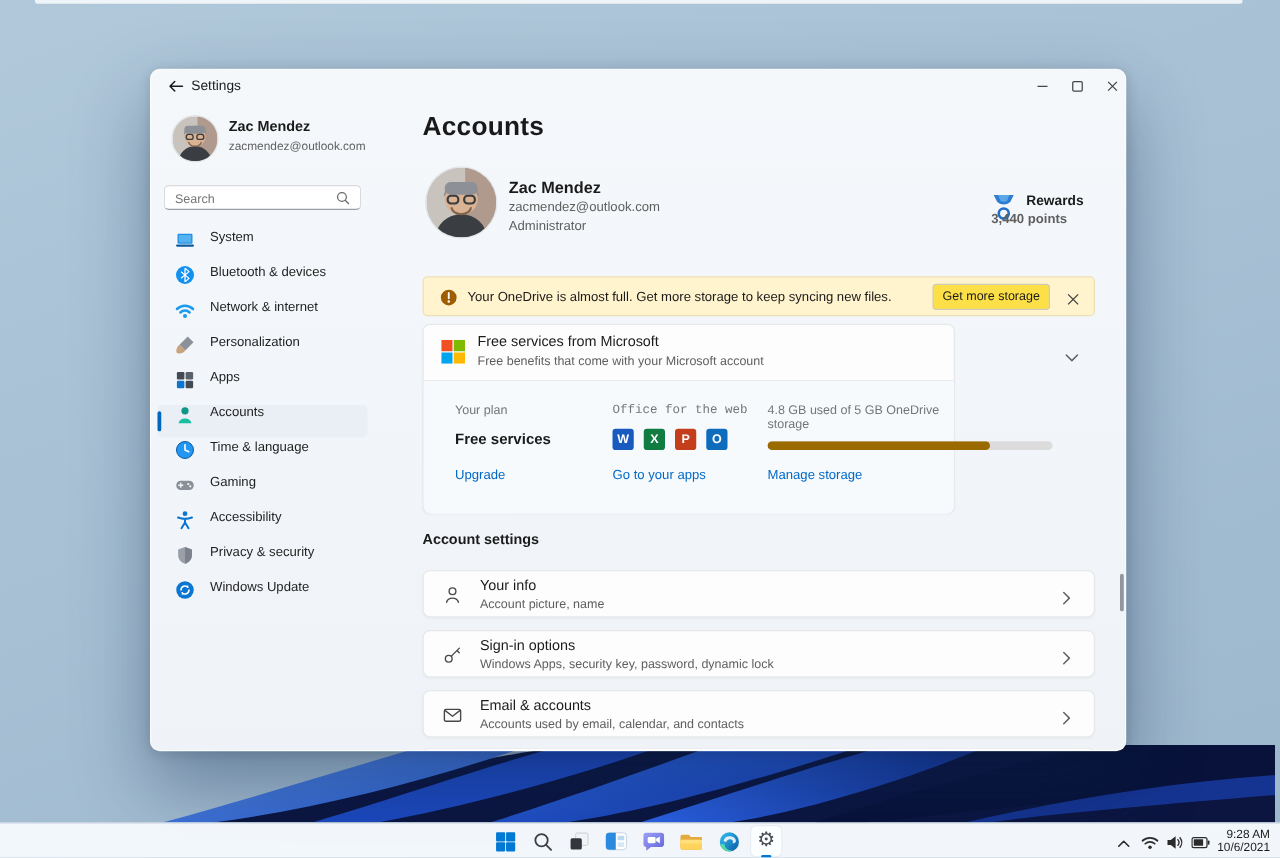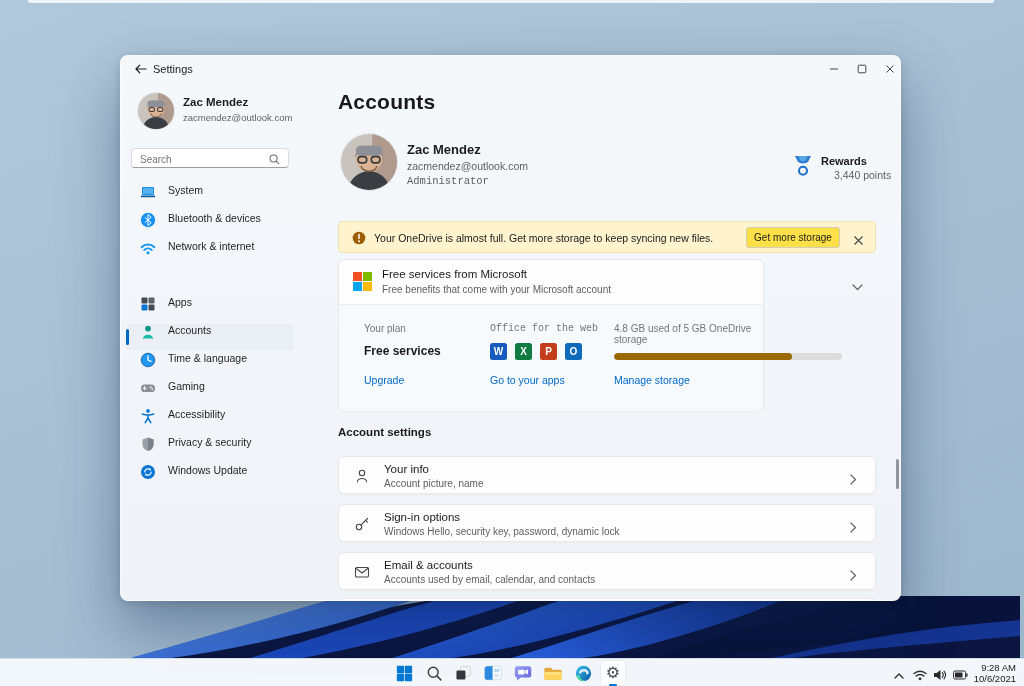--- a/index.html
+++ b/index.html
@@ -195,20 +195,29 @@
     <div class="abs nav-item" style="top:184px">
       <span class="nav-icon">
           <svg width="16" height="16" viewBox="0 0 16 16">
             <path d="M1.6,7.2 a9,9 0 0 1 12.8,0" stroke="#1a9bf0" stroke-width="2" fill="none" stroke-linecap="round"></path>
             <path d="M4.3,10 a5.3,5.3 0 0 1 7.4,0" stroke="#1a9bf0" stroke-width="2" fill="none" stroke-linecap="round"></path>
             <circle cx="8" cy="12.8" r="1.6" fill="#1a9bf0"></circle>
           </svg>
         </span>
       <span class="nav-label">Network &amp; internet</span>
     </div>
+    <div class="abs nav-item" style="top:212px">
+      <span class="nav-icon">
+          <svg width="16" height="16" viewBox="0 0 16 16">
+            <path d="M10.2,1.2 L14.8,5.8 L8.2,12.4 L3.6,7.8 Z" fill="#8d9199"></path>
+            <path d="M3.6,7.8 L8.2,12.4 C7,14.6 3.4,15.4 1.6,14.4 C.6,13.8 .8,10 3.6,7.8 Z" fill="#c9a27e"></path>
+          </svg>
+        </span>
+      <span class="nav-label">Personalization</span>
+    </div>
     <div class="abs nav-item" style="top:240px">
       <span class="nav-icon">
           <svg width="16" height="16" viewBox="0 0 16 16">
             <rect x="1.5" y="1.5" width="6" height="6" rx="1" fill="#434a54"></rect>
             <rect x="8.5" y="1.5" width="6" height="6" rx="1" fill="#5a616b"></rect>
             <rect x="8.5" y="8.5" width="6" height="6" rx="1" fill="#434a54"></rect>
             <rect x="1.5" y="8.5" width="6" height="6" rx="1" fill="#0b76d1"></rect>
           </svg>
         </span>
       <span class="nav-label">Apps</span>
@@ -285,31 +294,31 @@
         <path d="M9,15 a9,7.5 0 0 1 18,0 l-1,-1 a8,6 0 0 0 -16,0 Z" fill="#8d9096"></path>
         <rect x="9.5" y="7.5" width="17" height="6.5" rx="3" fill="#8d9096"></rect>
         <path d="M5,36 a13,12 0 0 1 26,0 Z" fill="#3a3d42"></path>
         <path d="M13,20.5 a5,3.5 0 0 0 10,0" fill="none" stroke="#7d6248" stroke-width="1"></path>
         <rect x="11" y="14.5" width="5.5" height="4" rx="1.8" fill="none" stroke="#3c3c3c" stroke-width="1.1"></rect>
         <rect x="19.5" y="14.5" width="5.5" height="4" rx="1.8" fill="none" stroke="#3c3c3c" stroke-width="1.1"></rect>
       </svg>
     </span>
     <span class="abs prof-name" style="left:86px;">Zac Mendez</span>
     <span class="abs prof-email" style="left:86px;">zacmendez@outlook.com</span>
-    <span class="abs prof-role" style="left:86px;font-family:Liberation Mono, monospace;">Administrator</span>
+    <span class="abs prof-role" style="left:86px;">Administrator</span>
 
     <span class="abs rewards-icon" style="left:472px;">
       <svg width="20" height="22" viewBox="0 0 20 22">
           <path d="M2,1 h16 l-2.6,5.2 a6.6,5.6 0 0 1 -10.8,0 Z" fill="#2d7dd2"></path>
           <path d="M5.5,1 h9 l-1.8,4.6 a5,4.4 0 0 1 -5.4,0 Z" fill="#5aa7e8"></path>
           <circle cx="10" cy="15.8" r="4" stroke="#1f6fc4" stroke-width="2.1" fill="none"></circle>
         </svg>
     </span>
     <span class="abs rewards-label" style="left:500px;">Rewards</span>
-    <span class="abs rewards-points" style="left:513px;">3,440 points</span>
+    <span class="abs rewards-points" style="left:472px;font-weight:bold;">3,440 points</span>
 
     <div class="abs banner" style="left:17px;">
       <span class="abs" style="left:13px;top:9px;">
         <svg width="14" height="14" viewBox="0 0 14 14">
             <circle cx="7" cy="7" r="6.3" fill="#9d5d00"></circle>
             <line x1="7" y1="3.4" x2="7" y2="7.6" stroke="#fff" stroke-width="1.5" stroke-linecap="round"></line>
             <circle cx="7" cy="10.2" r="1" fill="#fff"></circle>
           </svg>
       </span>
       <span class="abs banner-msg">Your OneDrive is almost full. Get more storage to keep syncing new files.</span>
@@ -381,21 +390,21 @@
     </div>
 
     <div class="abs card row-card" style="left:17px;top:448px;">
       <span class="row-icon">
         <svg width="18" height="18" viewBox="0 0 18 18">
             <circle cx="6" cy="12" r="2.7" stroke="#474747" stroke-width="1.1" fill="none"></circle>
             <path d="M8.1,9.9 L14.5,3.5 M12.6,5.4 L14.4,7.2" stroke="#474747" stroke-width="1.1" fill="none" stroke-linecap="round"></path>
           </svg>
       </span>
       <span class="row-title">Sign-in options</span>
-      <span class="row-sub">Windows Hello, security key, password, dynamic lock</span>
+      <span class="row-sub">Windows Apps, security key, password, dynamic lock</span>
       <span class="row-chevron">
         <svg width="7" height="11" viewBox="0 0 7 11">
             <path d="M1,1 L5.5,5.5 L1,10" stroke="#5f6368" stroke-width="1.2" fill="none" stroke-linecap="round" stroke-linejoin="round"></path>
           </svg>
       </span>
     </div>
 
     <div class="abs card row-card" style="left:17px;top:496px;">
       <span class="row-icon">
         <svg width="18" height="18" viewBox="0 0 18 18">

